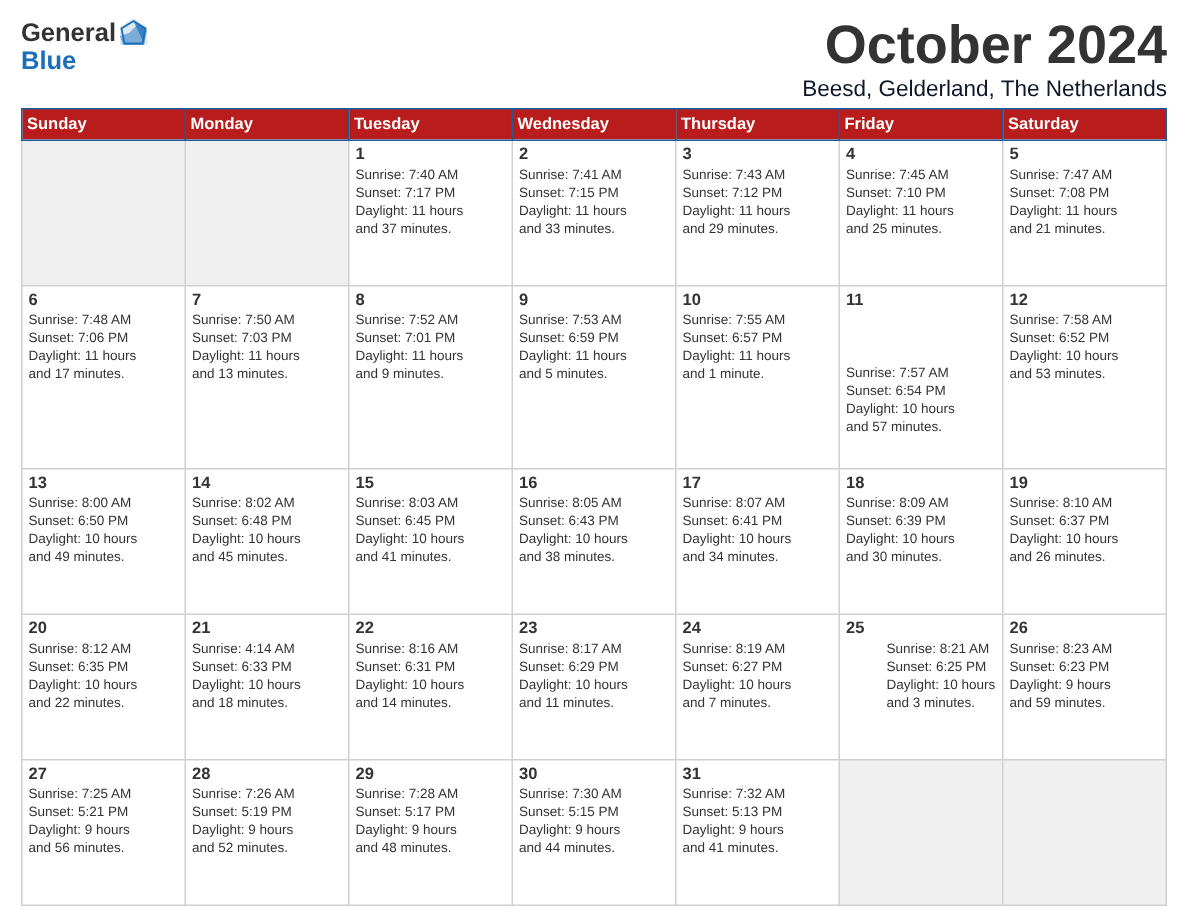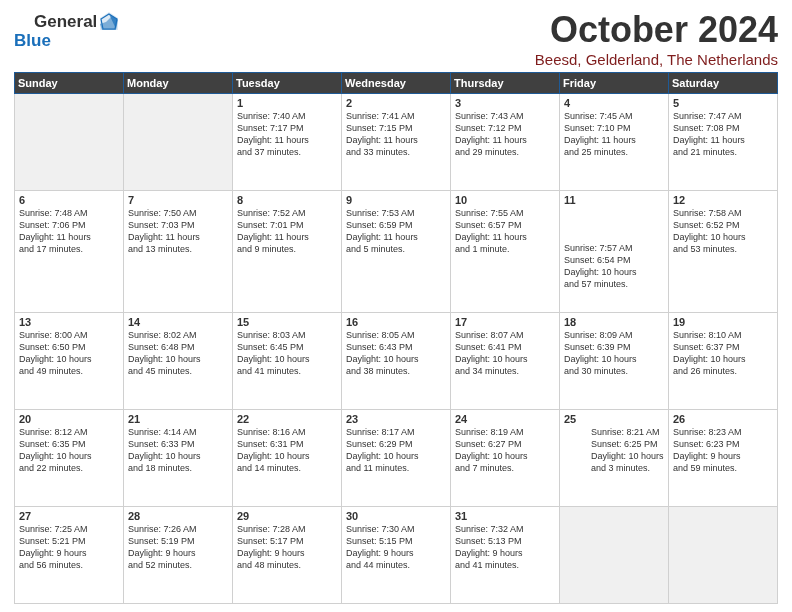--- a/index.html
+++ b/index.html
@@ -21,21 +21,20 @@
       display: flex;
       align-items: flex-start;
       justify-content: space-between;
       margin-bottom: 4px;
     }
     .logo-text-general {
       font-size: 17px;
       font-weight: bold;
       color: #333;
       line-height: 1;
-      margin-left: 20px;
     }
     .logo-text-blue {
       font-size: 17px;
       font-weight: bold;
       color: #1a6fba;
       line-height: 1;
     }
     .logo-icon {
       width: 22px;
       height: 22px;
@@ -54,31 +53,31 @@
       text-align: right;
     }
     .title-month {
       font-size: 36px;
       font-weight: bold;
       color: #333;
       line-height: 1.1;
     }
     .title-location {
       font-size: 15px;
-      color: #7f1d1d;
+      color: #0f172a;
       margin-top: 1px;
     }
     .calendar {
       flex: 1;
       border-collapse: collapse;
       width: 100%;
       table-layout: fixed;
     }
     .calendar th {
-      background-color: #404040;
+      background-color: #b91c1c;
       color: #fff;
       font-size: 11px;
       font-weight: bold;
       padding: 4px 3px;
       text-align: left;
       border: 1px solid #1e5a96;
     }
     .calendar td {
       vertical-align: top;
       border: 1px solid #d0d0d0;

